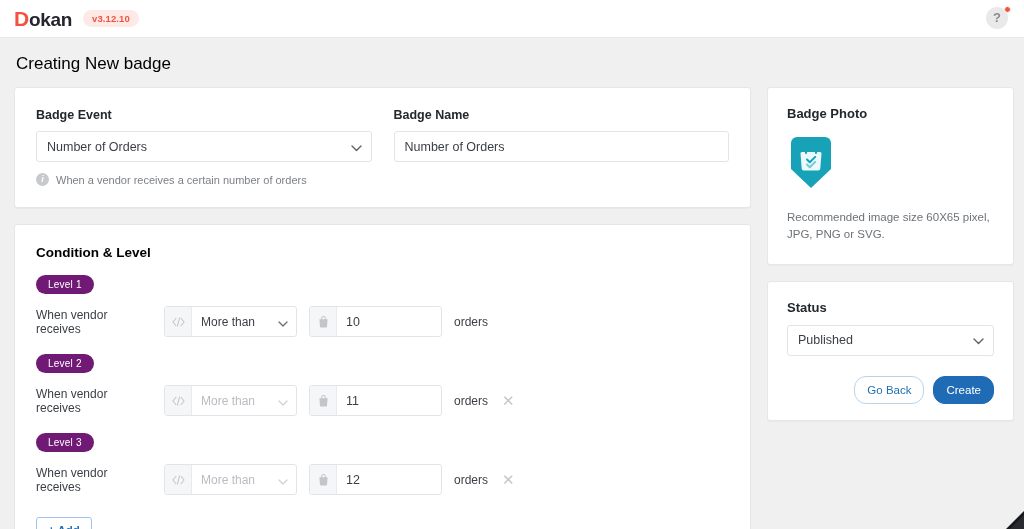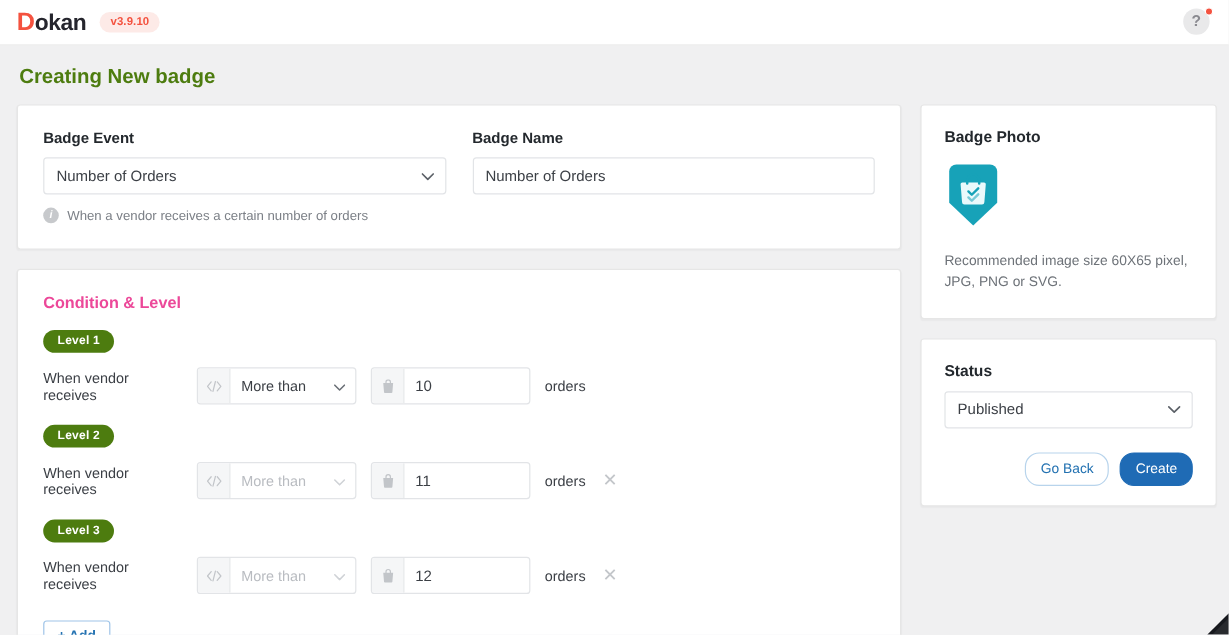--- a/index.html
+++ b/index.html
@@ -54,21 +54,21 @@
   .help-dot {
     position: absolute; top: -1px; right: -1px;
     width: 7px; height: 7px; border-radius: 50%;
     background: #f4523f; border: 1px solid #fff;
   }
 
   
   .page-head {
     padding: 16px 0 13px 16px;
   }
-  .page-title { font-size: 17px; font-weight: 700; color: #4d7c0f; }
+  .page-title { font-size: 17px; font-weight: 400; color: #000000; }
 
   
   .layout {
     display: flex;
     gap: 16px;
     padding: 0 14px 0 14px;
     align-items: flex-start;
   }
   .col-main { width: 737px; flex: none; }
   .col-side { width: 247px; flex: none; }
@@ -109,25 +109,25 @@
   .info-icon {
     width: 13px; height: 13px; border-radius: 50%;
     background: #c7c9cc; color: #fff;
     font-size: 9px; font-weight: bold; font-style: italic;
     display: flex; align-items: center; justify-content: center;
     flex: none; line-height: 1;
   }
   .helper-text { font-size: 11px; color: #7c8087; }
 
   
-  .section-title { font-size: 13.5px; font-weight: bold; color: #ec4899; }
+  .section-title { font-size: 13.5px; font-weight: bold; color: #000000; }
   .level-pill {
     display: inline-block;
-    background: #4d7c0f; color: #ffffff;
-    font-size: 10px; font-weight: bold;
+    background: #701a75; color: #ffffff;
+    font-size: 10px; font-weight: normal;
     border-radius: 11px; padding: 4px 12px;
     letter-spacing: 0.2px;
   }
   .cond-row {
     display: flex; align-items: center; gap: 12px;
     margin-top: 12px;
   }
   .cond-label { font-size: 12px; color: #3b3f45; width: 116px; flex: none; }
 
   .grp {
@@ -201,21 +201,21 @@
   .cursor { position: absolute; right: 0; bottom: 0; width: 22px; height: 22px; pointer-events: none; }
 </style>
 </head>
 <body>
 
 <div class="topbar">
   <div class="logo">
     <span class="d">D</span>
       <span>okan</span>
   </div>
-  <div class="version-pill">v3.9.10</div>
+  <div class="version-pill">v3.12.10</div>
   <div class="help-wrap">
     <div class="help-icon">?</div>
     <div class="help-dot"></div>
   </div>
 </div>
 
 <div class="page-head">
   <div class="page-title">Creating New badge</div>
 </div>
 

